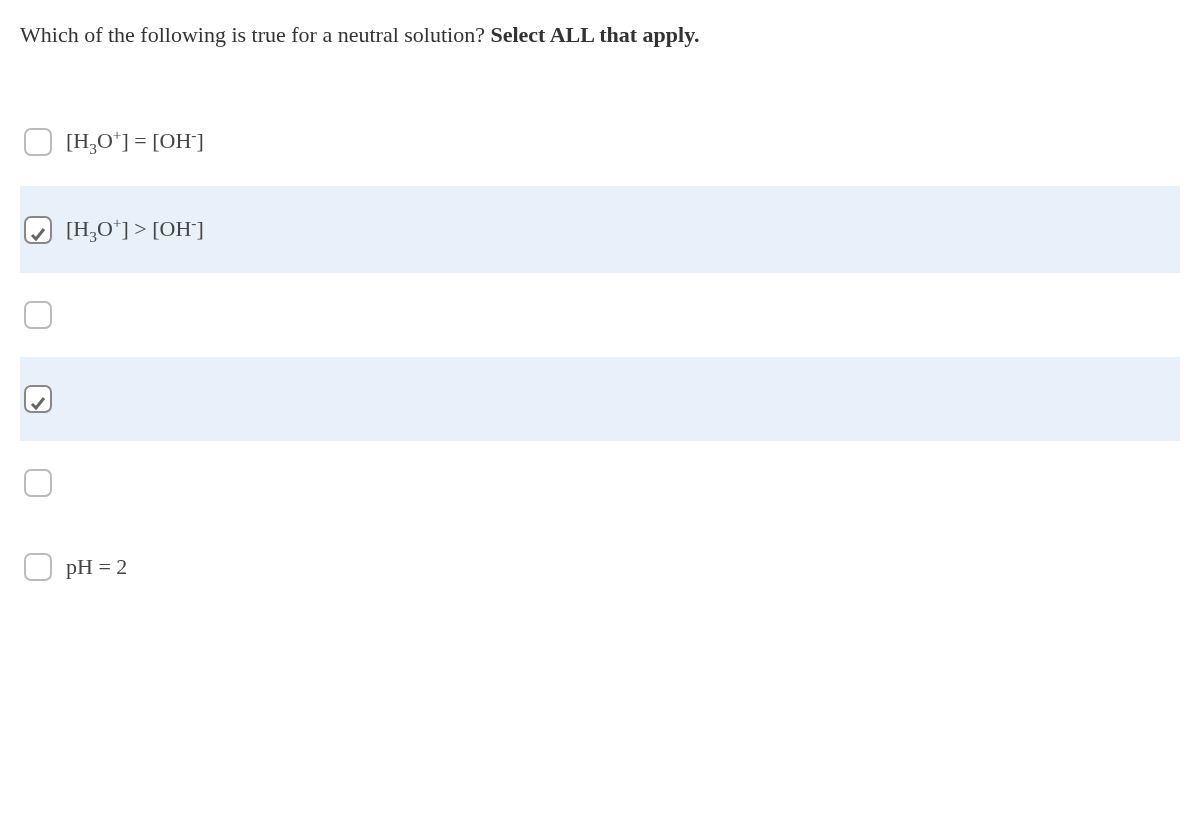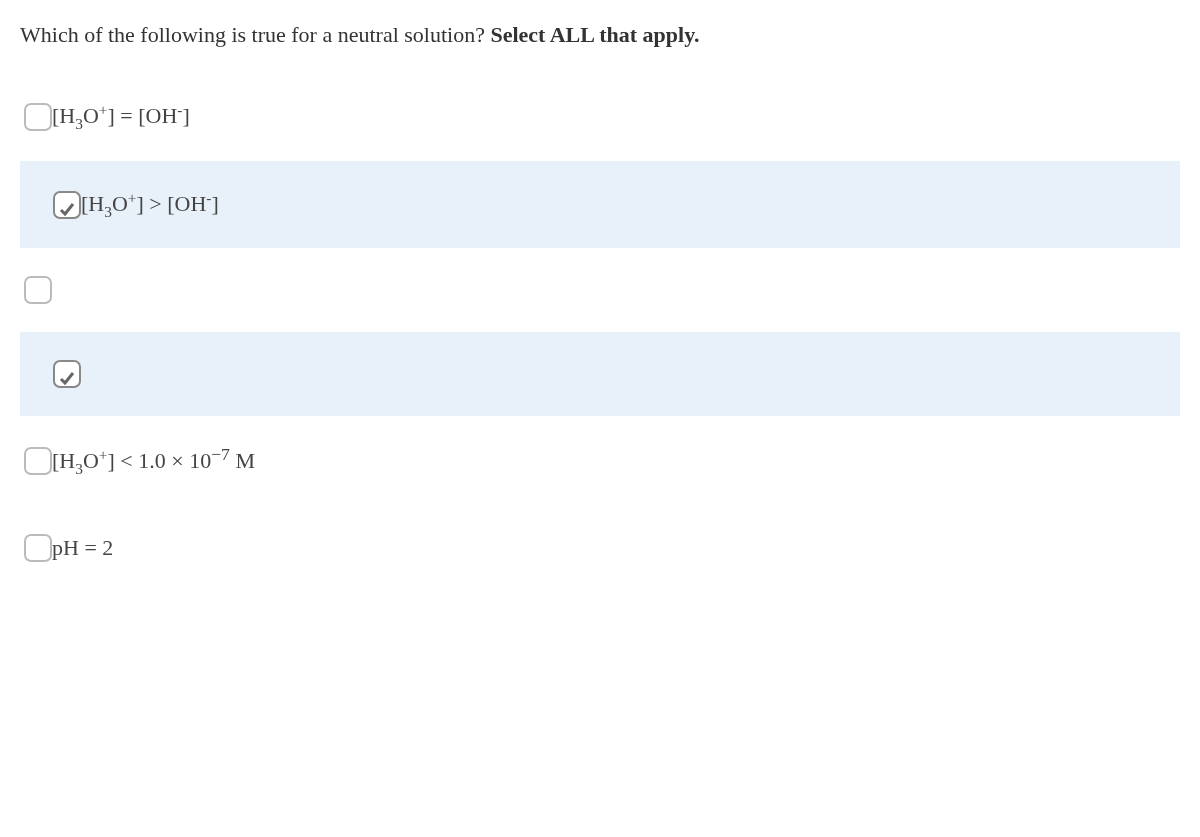--- a/index.html
+++ b/index.html
@@ -9,38 +9,38 @@
   }
   body {
     font-family: Georgia, 'Times New Roman', serif;
     font-size: 22px;
     color: #333;
     background: #fff;
     padding: 18px 20px;
     width: 1200px;
   }
   .question-text {
-    margin-bottom: 22px;
+    margin-bottom: 47px;
     line-height: 1.5;
   }
   .bold {
     font-weight: bold;
   }
   .options {
     display: flex;
     flex-direction: column;
   }
   .option {
     display: flex;
     align-items: center;
     padding: 28px 10px 28px 0;
+    gap: 14px;
   }
   .option.selected {
     background: #e8f0fa;
-    padding-left: 29px;
   }
   .checkbox {
     width: 28px;
     height: 28px;
     border: 2px solid #bbb;
     border-radius: 7px;
     background: #fff;
     display: flex;
     align-items: center;
     justify-content: center;
@@ -107,19 +107,18 @@
     </div>
     <div class="option selected">
       <div class="checkbox">
         <span class="checkmark"><svg viewBox="0 0 16 16">
             <polyline points="2,9 6,13 14,3"></polyline>
           </svg></span>
       </div>
     </div>
     <div class="option">
       <div class="checkbox"></div>
-      <span class="option-label">[H<sub>3</sub>O<sup>+</sup>] &lt; 1.0 × 10<span class="sup-big">−7</span> M</span>
     </div>
     <div class="option">
       <div class="checkbox"></div>
       <span class="option-label">pH = 2</span>
     </div>
   </div>
 
 </body></html>

